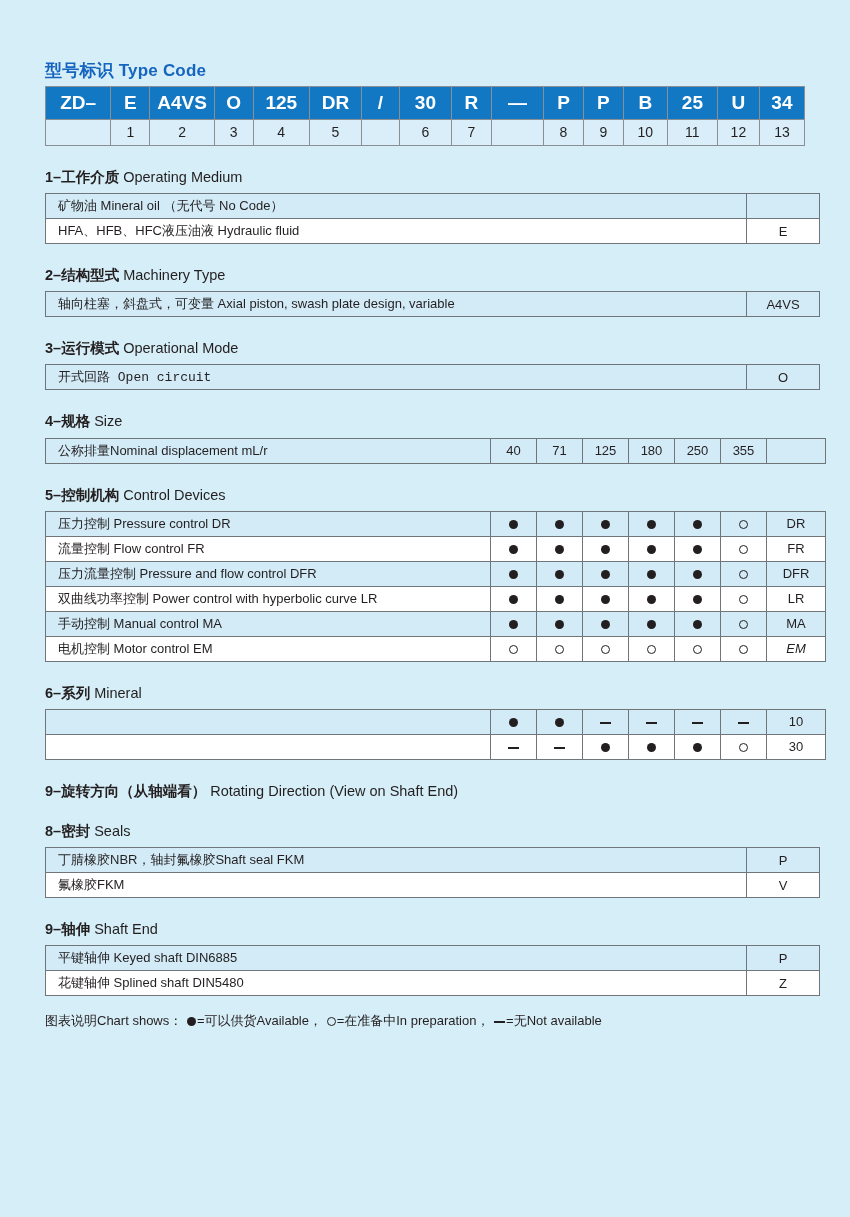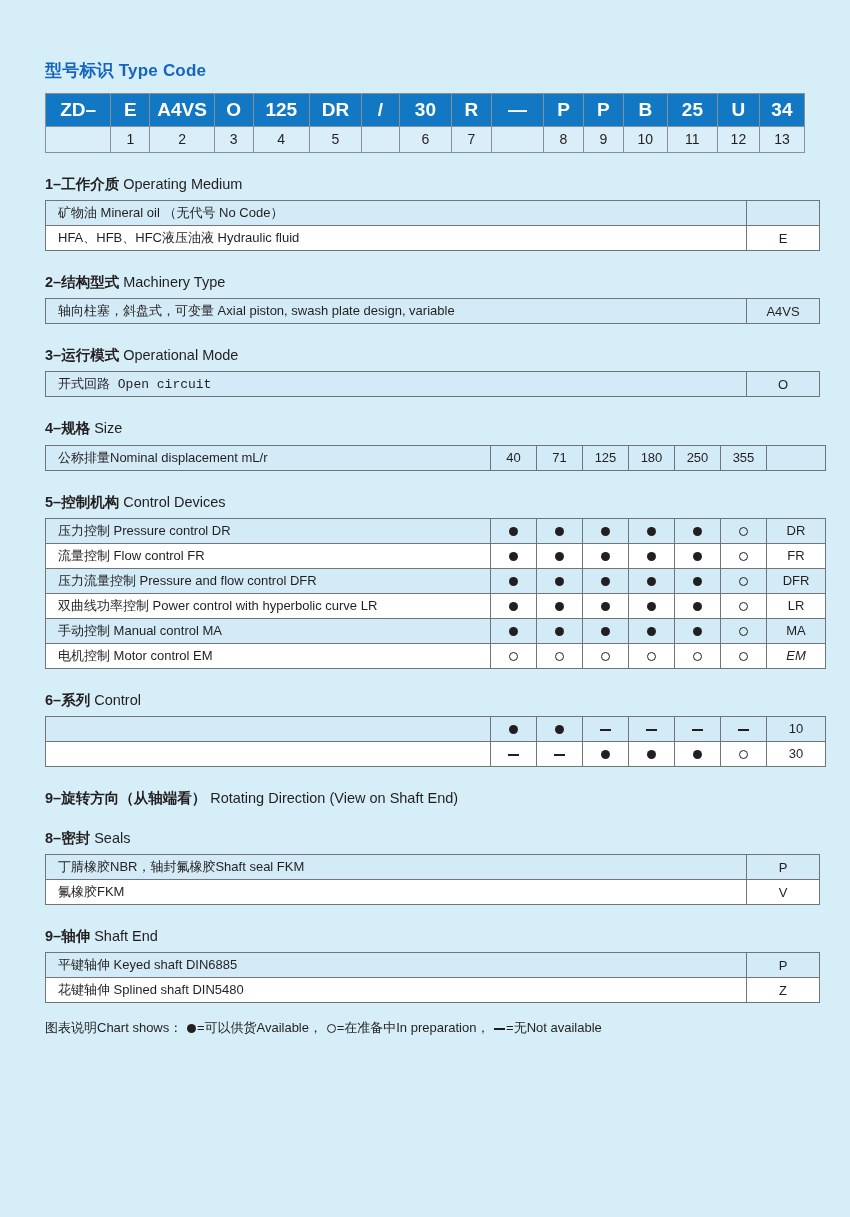--- a/index.html
+++ b/index.html
@@ -28,21 +28,21 @@
     padding-top: 60px;
     font-size: 17px;
     font-weight: bold;
     color: #1565c0;
     letter-spacing: 0.2px;
     line-height: 1.3;
   }
 
   
   .typecode {
-    margin-top: 11px;
+    margin-top: 4px;
     border-collapse: collapse;
     table-layout: fixed;
     width: 760px;
     border: 1px solid #8a8f94;
   }
   .typecode td {
     border: 1px solid #8a8f94;
     text-align: center;
     padding: 0;
   }
@@ -305,21 +305,21 @@
               <td class="mark" style="width: 45px;"><span class="sym-open"></span></td>
               <td class="mark" style="width: 45px;"><span class="sym-open"></span></td>
               <td class="mark" style="width: 45px;"><span class="sym-open"></span></td>
               <td class="mark" style="width: 45px;"><span class="sym-open"></span></td>
               <td class="code" style="width: 58px; font-style: italic;">EM</td>
             </tr>
           </tbody>
         </table>
       </div>
       <div class="section">
-        <div class="section-title"><span class="cn">6–系列</span> <span>Control</span></div>
+        <div class="section-title"><span class="cn">6–系列</span> <span>Mineral</span></div>
         <table class="grid">
           <tbody>
             <tr class="tint">
               <td class="label" style="width: 432px;"></td>
               <td class="mark" style="width: 45px;"><span class="sym-filled"></span></td>
               <td class="mark" style="width: 45px;"><span class="sym-filled"></span></td>
               <td class="mark" style="width: 45px;"><span class="sym-dash"></span></td>
               <td class="mark" style="width: 45px;"><span class="sym-dash"></span></td>
               <td class="mark" style="width: 45px;"><span class="sym-dash"></span></td>
               <td class="mark" style="width: 45px;"><span class="sym-dash"></span></td>

